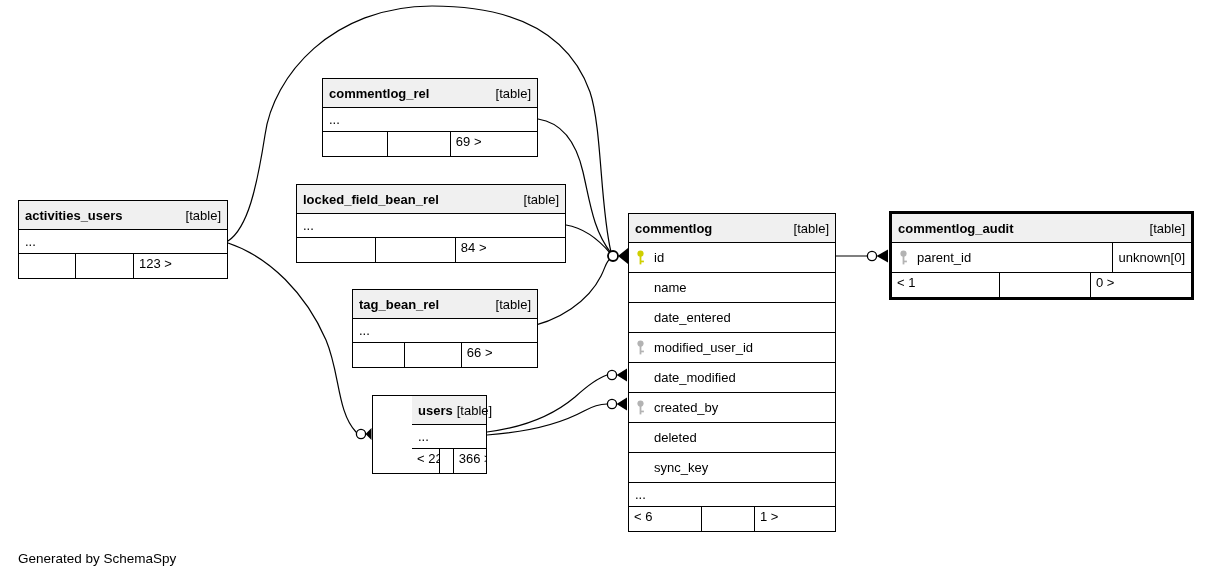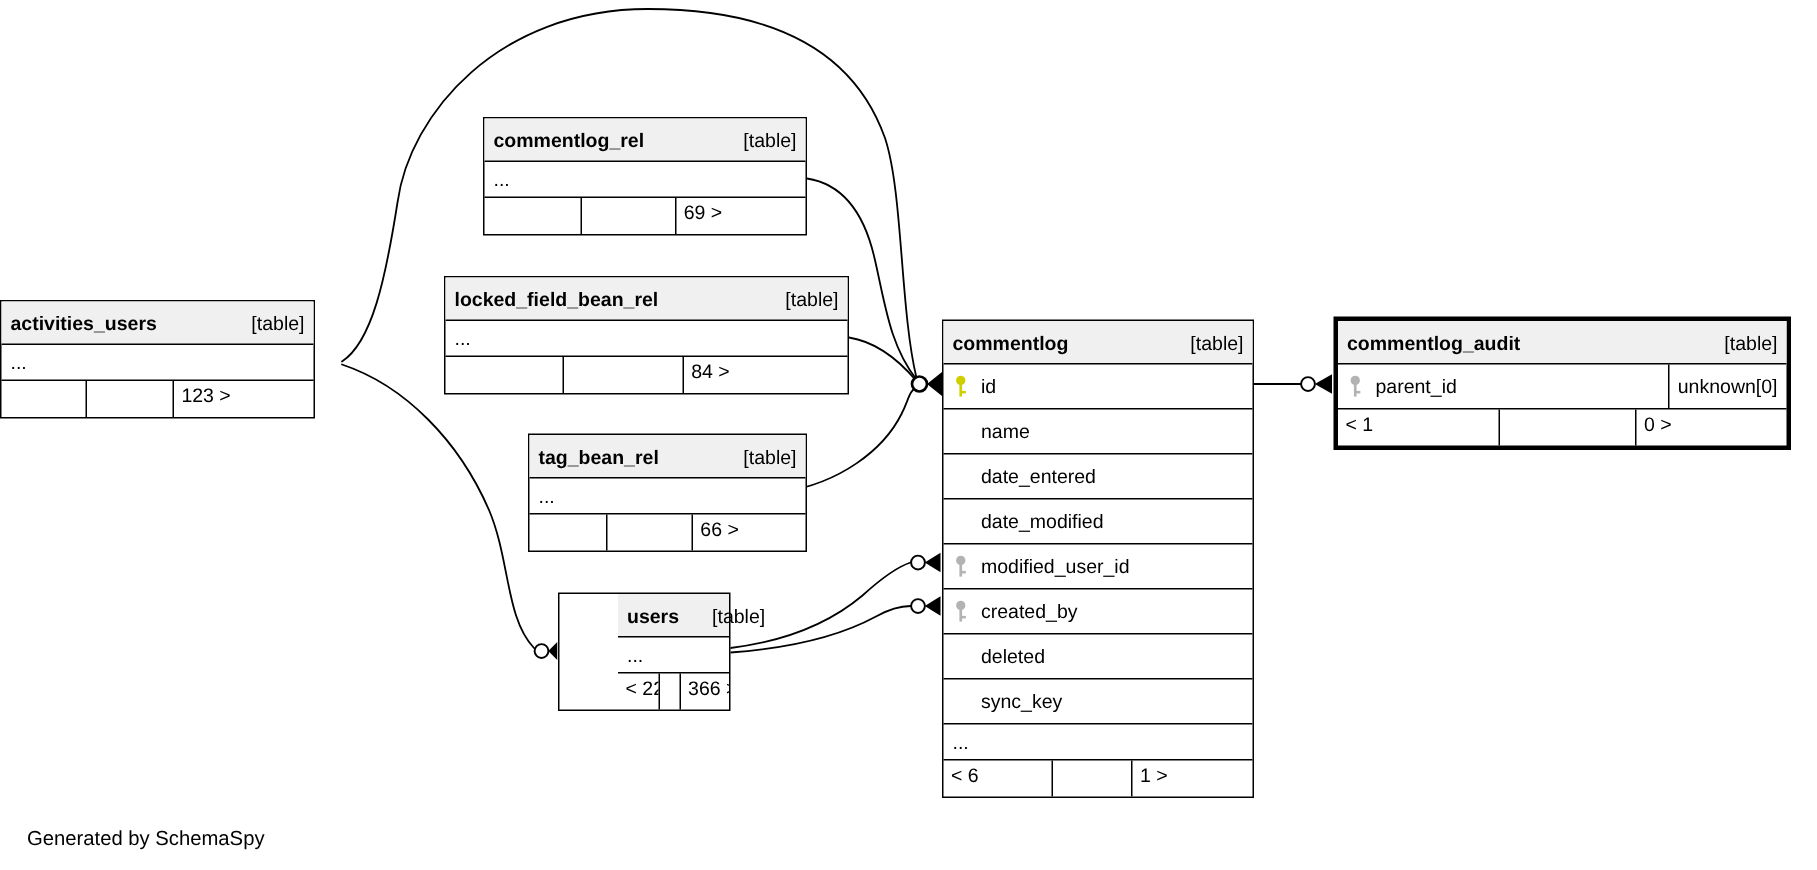--- a/index.html
+++ b/index.html
@@ -11,21 +11,21 @@
   #edges { position:absolute; left:0; top:0; width:1211px; height:580px; }
 
   .table-node {
     position:absolute; background:#fff; border:1px solid #000;
     box-sizing:border-box; font-size:13px;
   }
   .table-node.emphasized { border-width:3px; }
   .thdr {
     background:var(--header-bg,#f0f0f0); border-bottom:1px solid #000;
     display:flex; justify-content:space-between; align-items:center;
-    padding:0 6px; height:28px; gap:22px; white-space:nowrap;
+    padding:0 6px; height:28px; gap:4px; white-space:nowrap;
   }
   .thdr .tname { font-weight:bold; }
   .trow {
     border-bottom:1px solid #000; height:29px; display:flex;
     align-items:center; padding:0 6px; gap:7px; white-space:nowrap;
   }
   .trow .keyspace { width:12px; flex:0 0 12px; display:flex; align-items:center; }
   .trow.ellipsis { height:23px; }
   .tfoot { display:flex; height:24px; }
   .tfoot .cell {
@@ -75,21 +75,21 @@
         <circle cx="612" cy="404" r="4.6" fill="#fff" stroke="#000" stroke-width="1.3"></circle>
         <path d="M 616.5 404 L 627 397.5 L 627 410.5 Z" fill="#000"></path>
       </g>
       <g>
         <circle cx="872" cy="256" r="4.6" fill="#fff" stroke="#000" stroke-width="1.3"></circle>
         <path d="M 876.5 256 L 888 249.5 L 888 262.5 Z" fill="#000"></path>
       </g>
     </g>
   </svg>
 
-  <div class="table-node" style="left:0; top:200px; width:210px;">
+  <div class="table-node" style="left:18px; top:200px; width:210px;">
     <div class="thdr">
       <span class="tname">activities_users</span>
       <span>[table]</span>
     </div>
     <div class="trow ellipsis">
       <span>...</span>
     </div>
     <div class="tfoot">
       <div class="cell" style="width:57px"></div>
       <div class="cell" style="width:58px"></div>
@@ -174,32 +174,32 @@
     </div>
     <div class="trow">
       <span class="keyspace"></span>
       <span>name</span>
     </div>
     <div class="trow">
       <span class="keyspace"></span>
       <span>date_entered</span>
     </div>
     <div class="trow">
+      <span class="keyspace key-foreign">
+        <svg width="11" height="15" viewBox="0 0 11 15">
+            <circle cx="5.5" cy="3.6" r="3.1" fill="currentColor"></circle>
+            <rect x="4.6" y="6" width="1.8" height="8.4" fill="currentColor"></rect>
+            <rect x="6" y="10.6" width="2.9" height="1.7" fill="currentColor"></rect>
+          </svg>
+      </span>
+      <span>modified_user_id</span>
+    </div>
+    <div class="trow">
       <span class="keyspace"></span>
       <span>date_modified</span>
-    </div>
-    <div class="trow">
-      <span class="keyspace key-foreign">
-        <svg width="11" height="15" viewBox="0 0 11 15">
-            <circle cx="5.5" cy="3.6" r="3.1" fill="currentColor"></circle>
-            <rect x="4.6" y="6" width="1.8" height="8.4" fill="currentColor"></rect>
-            <rect x="6" y="10.6" width="2.9" height="1.7" fill="currentColor"></rect>
-          </svg>
-      </span>
-      <span>modified_user_id</span>
     </div>
     <div class="trow">
       <span class="keyspace key-foreign">
         <svg width="11" height="15" viewBox="0 0 11 15">
             <circle cx="5.5" cy="3.6" r="3.1" fill="currentColor"></circle>
             <rect x="4.6" y="6" width="1.8" height="8.4" fill="currentColor"></rect>
             <rect x="6" y="10.6" width="2.9" height="1.7" fill="currentColor"></rect>
           </svg>
       </span>
       <span>created_by</span>

